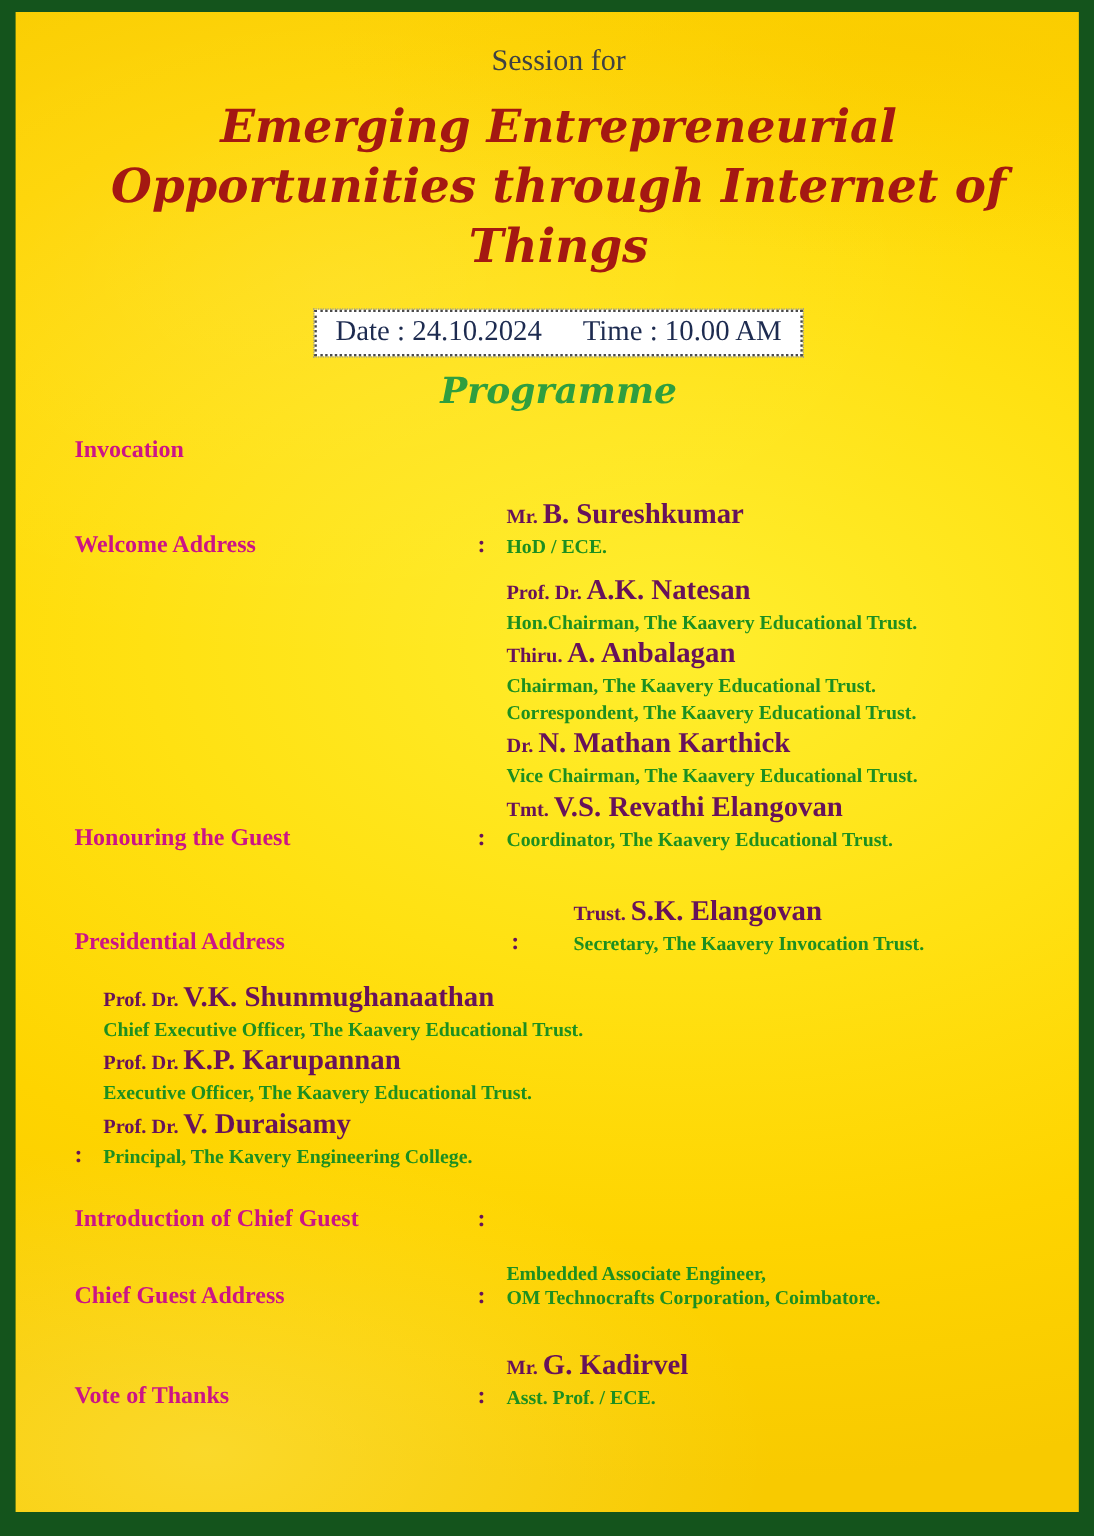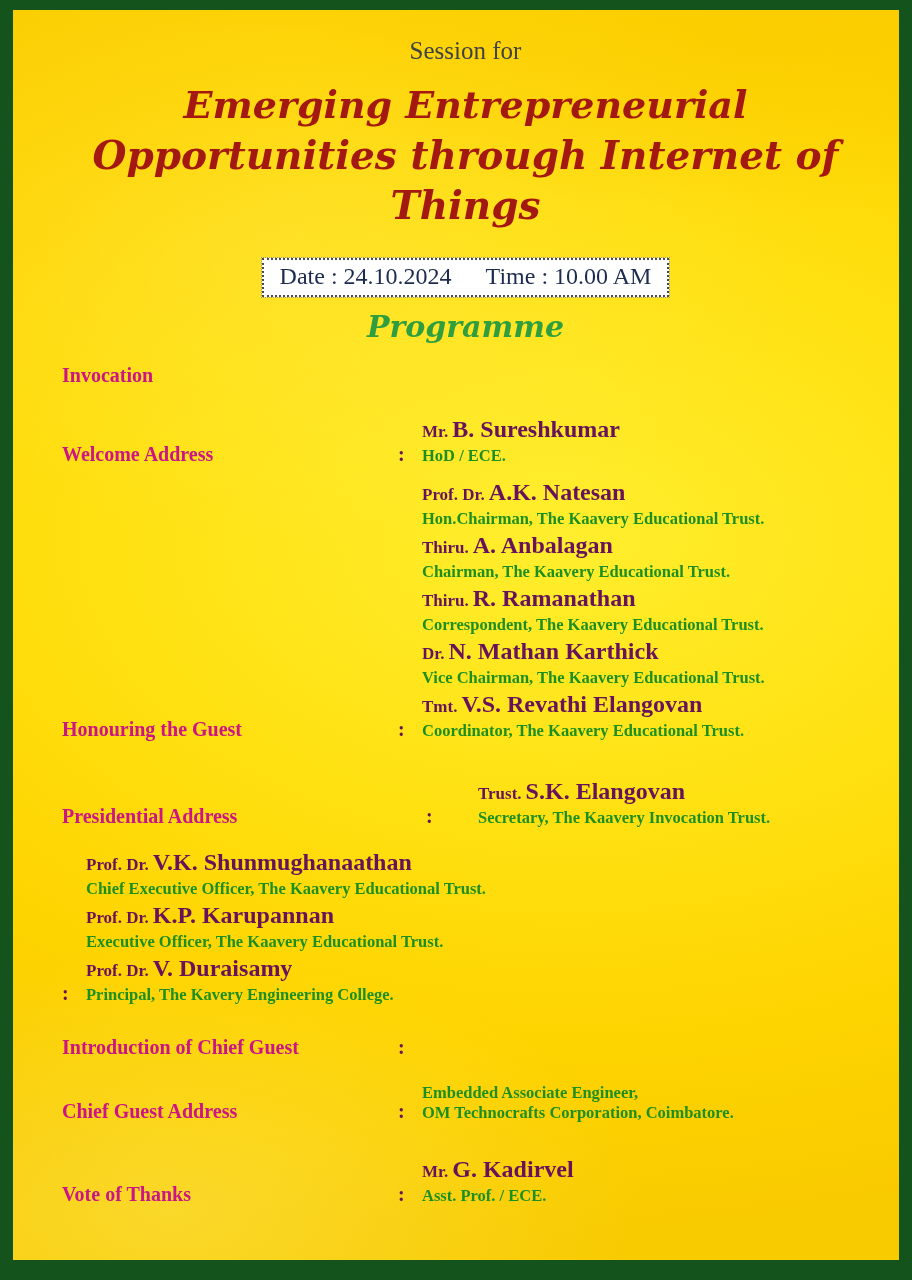--- a/index.html
+++ b/index.html
@@ -148,21 +148,20 @@
     <div class="row-people">
               <div class="person">
     <div class="name-line"><span class="prefix">Prof. Dr.</span> <span class="pname">A.K. Natesan</span></div>
   <div class="role">Hon.Chairman, The Kaavery Educational Trust.</div>
               </div>
               <div class="person">
     <div class="name-line"><span class="prefix">Thiru.</span> <span class="pname">A. Anbalagan</span></div>
   <div class="role">Chairman, The Kaavery Educational Trust.</div>
               </div>
               <div class="person">
-    <div class="name-line"><span class="prefix">Thiru.</span> <span class="pname">R. Ramanathan</span></div>
   <div class="role">Correspondent, The Kaavery Educational Trust.</div>
               </div>
               <div class="person">
     <div class="name-line"><span class="prefix">Dr.</span> <span class="pname">N. Mathan Karthick</span></div>
   <div class="role">Vice Chairman, The Kaavery Educational Trust.</div>
               </div>
               <div class="person">
     <div class="name-line"><span class="prefix">Tmt.</span> <span class="pname">V.S. Revathi Elangovan</span></div>
   <div class="role">Coordinator, The Kaavery Educational Trust.</div>
               </div>

